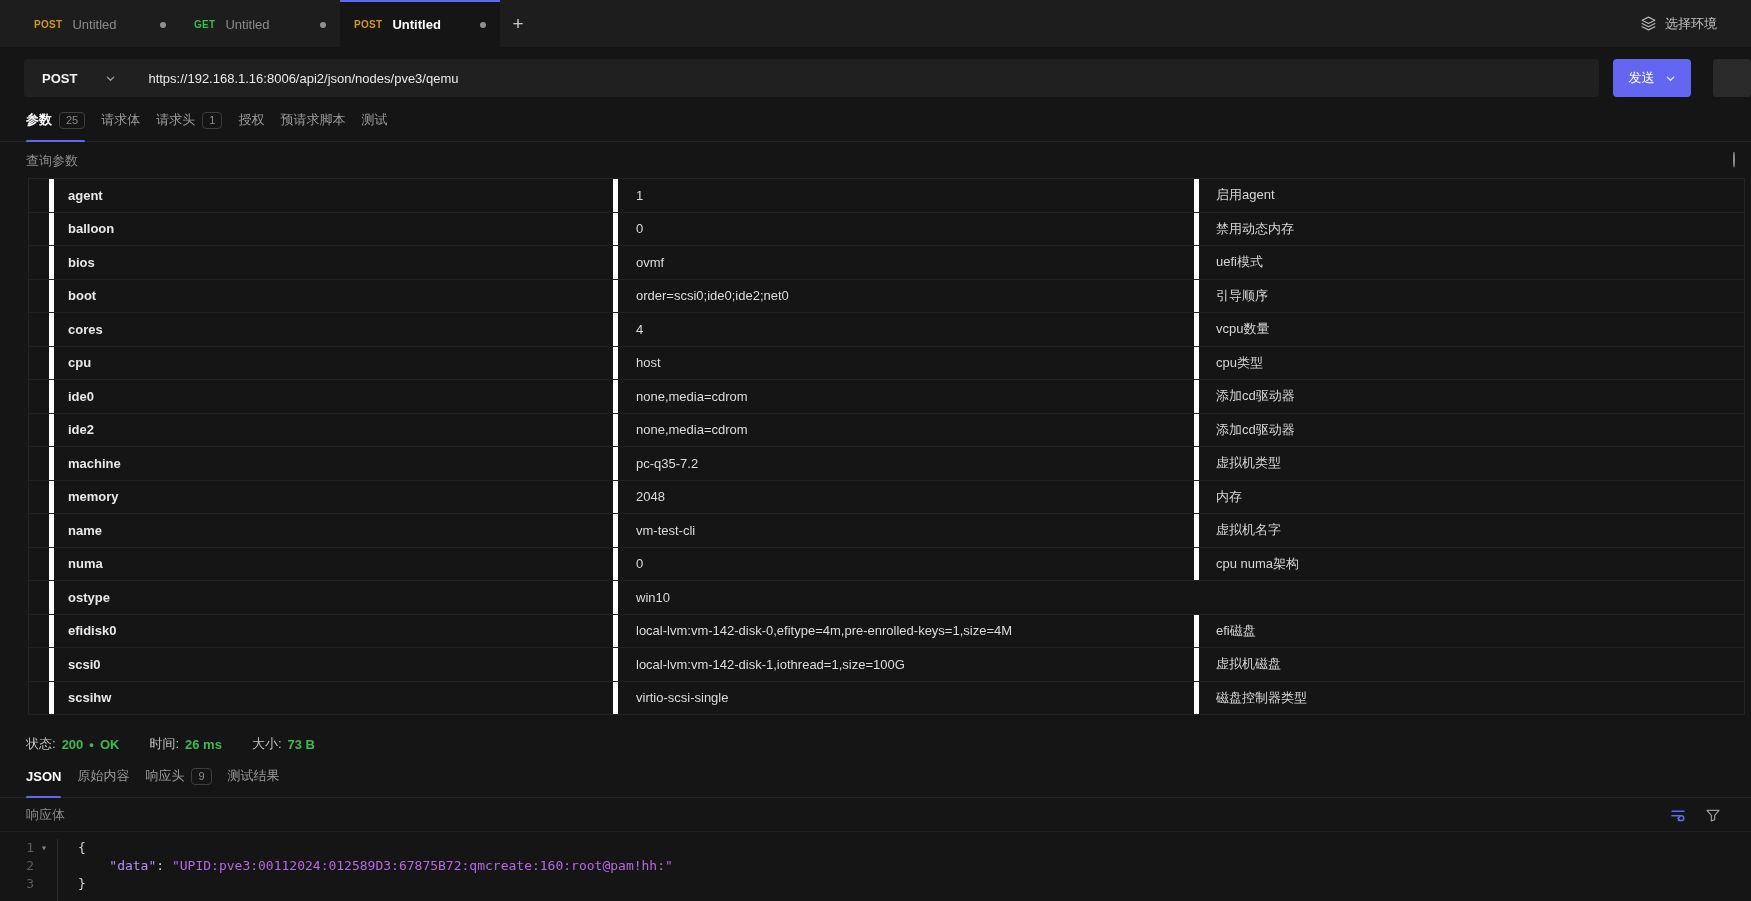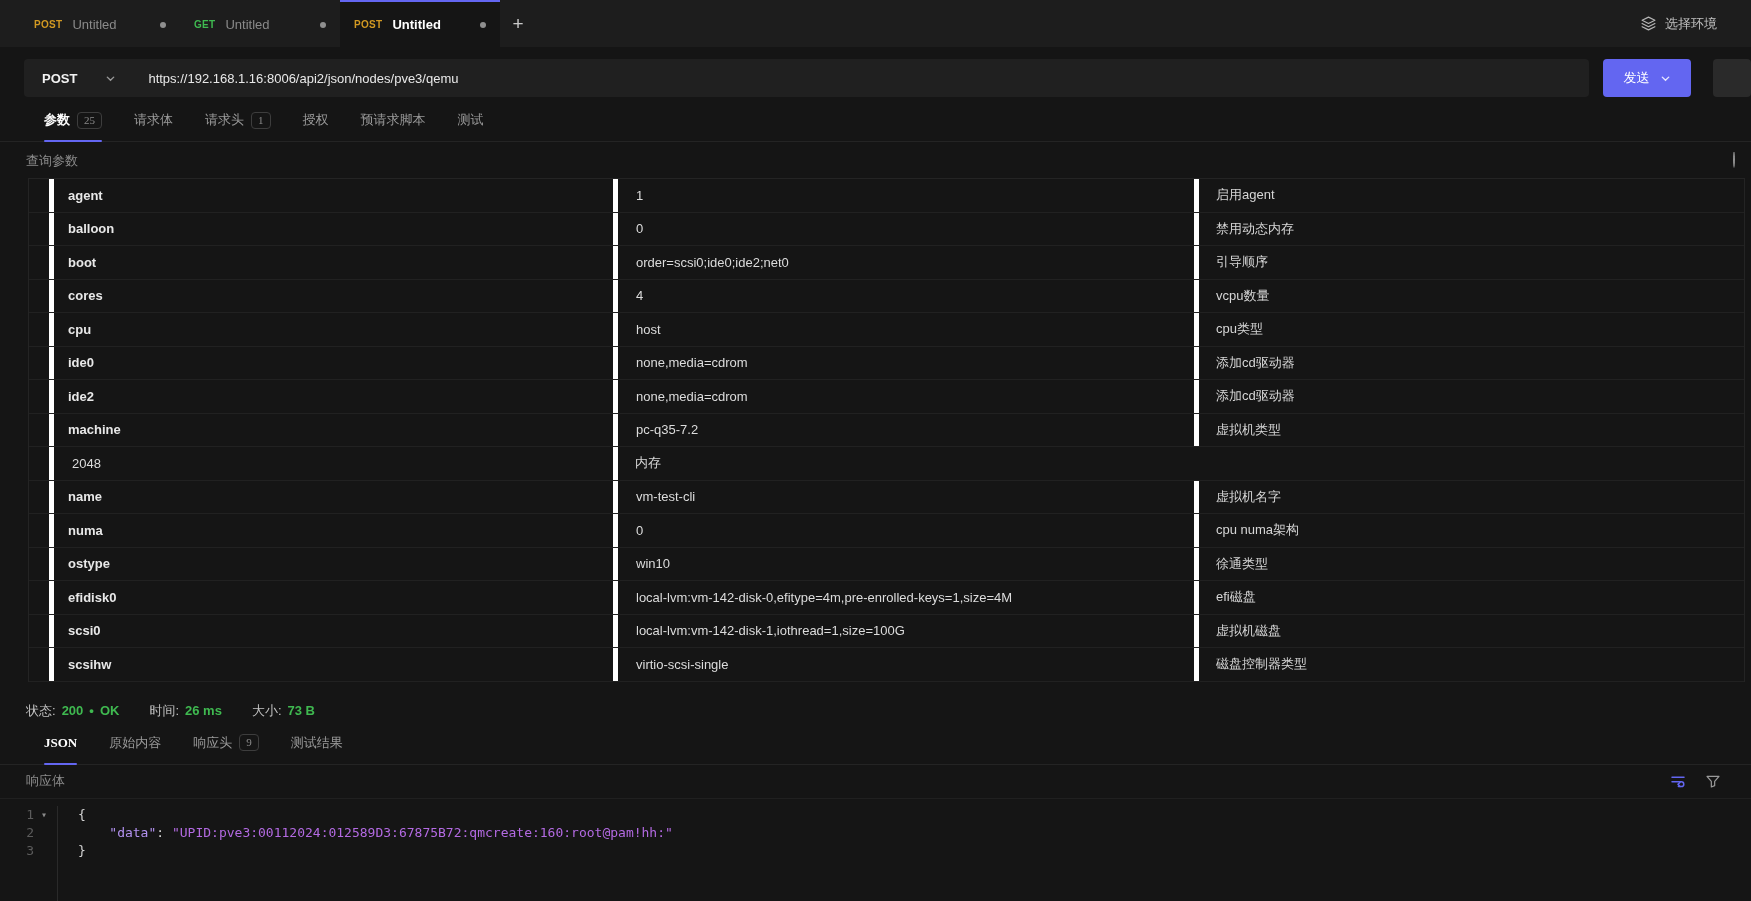--- a/index.html
+++ b/index.html
@@ -25,27 +25,27 @@
   .env { margin-left:auto; display:flex; align-items:center; gap:8px; padding-right:34px;
          color:#c0c0c0; cursor:pointer; }
   .env svg { display:block; }
   
   .url-row { margin:12px 24px 0; height:38px; display:flex; position:relative; }
   .url-box { flex:1; background:#202020; border-radius:4px; display:flex; align-items:center;
              margin-right:14px; }
   .url-method { color:#f2f2f2; font-weight:bold; padding-left:18px; }
   .url-chev { margin-left:28px; color:#9a9a9a; display:flex; }
   .url-text { margin-left:32px; color:#e9e9e9; }
-  .send-btn { width:88px; background:var(--accent); border:none; border-radius:4px; color:#fff;
+  .send-btn { width:78px; background:var(--accent); border:none; border-radius:4px; color:#fff;
               font-size:13px; display:flex; align-items:center; justify-content:center; gap:10px;
               cursor:pointer; margin-right:36px; }
   .frag-btn { position:absolute; right:-24px; top:0; width:38px; height:38px;
               background:#2a2a2a; border-radius:4px; }
   
-  .rtabs { margin-top:14px; padding:0 44px; display:flex; gap:32px; border-bottom:1px solid #242424;font-family:Liberation Serif, serif; }
+  .rtabs { margin-top:14px; padding:0 26px; display:flex; gap:16px; border-bottom:1px solid #242424; }
   .rtab { display:flex; align-items:center; padding-bottom:12px; color:#9a9a9a; cursor:pointer;
           position:relative; }
   .rtab.active { color:#ffffff; font-weight:bold; }
   .rtab.active::after { content:""; position:absolute; left:0; right:0; bottom:-1px; height:2px;
                         background:var(--accent); border-radius:1px; }
   .badge { margin-left:7px; font-size:11px; font-weight:normal; color:#8a8a8a;
            border:1px solid #3d3d3d; border-radius:4px; padding:1px 6px; line-height:13px; }
   
   .sec-label { margin:10px 26px 8px; height:18px; display:flex; align-items:center;
                color:#8b8b8b; position:relative; }
@@ -168,20 +168,26 @@
       <div class="pc pc3">启用agent</div>
     </div>
     <div class="prow">
       <div class="pc pc0"></div>
       <div class="pc pc1">balloon</div>
       <div class="pc pc2">0</div>
       <div class="pc pc3">禁用动态内存</div>
     </div>
     <div class="prow">
       <div class="pc pc0"></div>
+      <div class="pc pc1">bios</div>
+      <div class="pc pc2">ovmf</div>
+      <div class="pc pc3">uefi模式</div>
+    </div>
+    <div class="prow">
+      <div class="pc pc0"></div>
       <div class="pc pc1">boot</div>
       <div class="pc pc2">order=scsi0;ide0;ide2;net0</div>
       <div class="pc pc3">引导顺序</div>
     </div>
     <div class="prow">
       <div class="pc pc0"></div>
       <div class="pc pc1">cores</div>
       <div class="pc pc2">4</div>
       <div class="pc pc3">vcpu数量</div>
     </div>
@@ -204,40 +210,40 @@
       <div class="pc pc3">添加cd驱动器</div>
     </div>
     <div class="prow">
       <div class="pc pc0"></div>
       <div class="pc pc1">machine</div>
       <div class="pc pc2">pc-q35-7.2</div>
       <div class="pc pc3">虚拟机类型</div>
     </div>
     <div class="prow">
       <div class="pc pc0"></div>
+      <div class="pc pc1">memory</div>
       <div class="pc pc2">2048</div>
       <div class="pc pc3">内存</div>
     </div>
     <div class="prow">
       <div class="pc pc0"></div>
       <div class="pc pc1">name</div>
       <div class="pc pc2">vm-test-cli</div>
       <div class="pc pc3">虚拟机名字</div>
     </div>
     <div class="prow">
       <div class="pc pc0"></div>
       <div class="pc pc1">numa</div>
       <div class="pc pc2">0</div>
       <div class="pc pc3">cpu numa架构</div>
     </div>
     <div class="prow">
       <div class="pc pc0"></div>
       <div class="pc pc1">ostype</div>
       <div class="pc pc2">win10</div>
-      <div class="pc pc3">徐通类型</div>
     </div>
     <div class="prow">
       <div class="pc pc0"></div>
       <div class="pc pc1">efidisk0</div>
       <div class="pc pc2">local-lvm:vm-142-disk-0,efitype=4m,pre-enrolled-keys=1,size=4M</div>
       <div class="pc pc3">efi磁盘</div>
     </div>
     <div class="prow">
       <div class="pc pc0"></div>
       <div class="pc pc1">scsi0</div>

